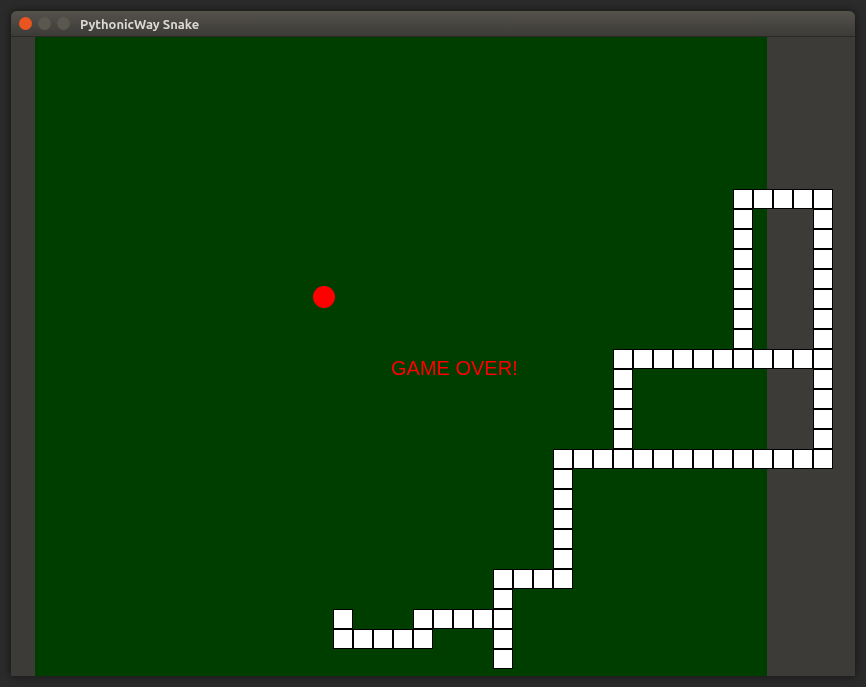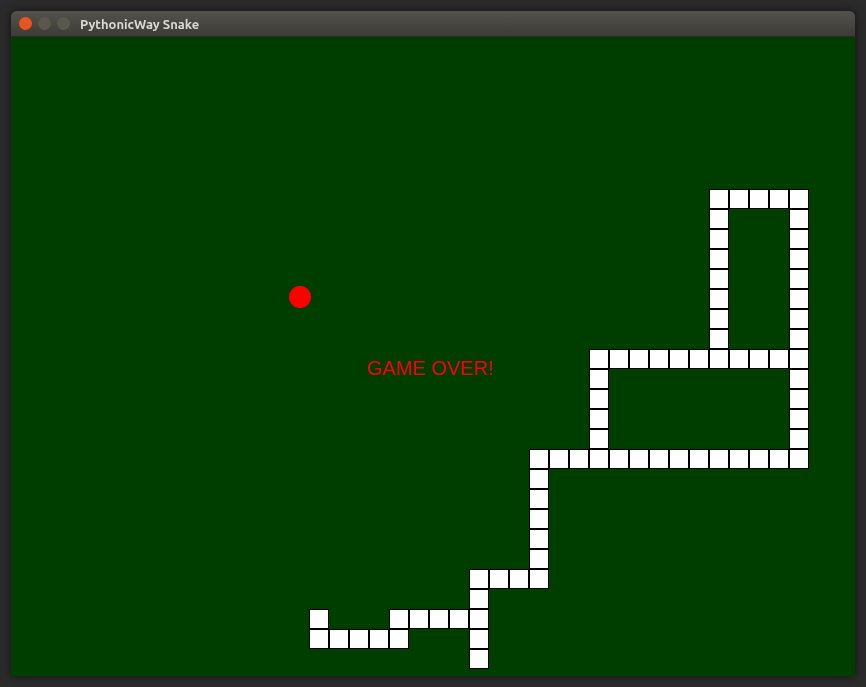--- a/index.html
+++ b/index.html
@@ -49,23 +49,24 @@
     .tb-min  { background: #5a574f; }
     .tb-max  { background: #5a574f; }
     .titlebar-title {
       margin-left: 10px;
       color: #dcd9d3;
       font-size: 13px;
       font-weight: 600;
     }
     .gamearea {
       position: relative;
-      width: 844px;
+      width: 732px;
       height: 639px;
       background: #003e00;
+      margin-left: 24px;
     }
     .food {
       position: absolute;
       border-radius: 50%;
       background: #ff0000;
     }
     .game-over {
       position: absolute;
       color: #ff0000;
       font-family: Verdana, Geneva, sans-serif;

